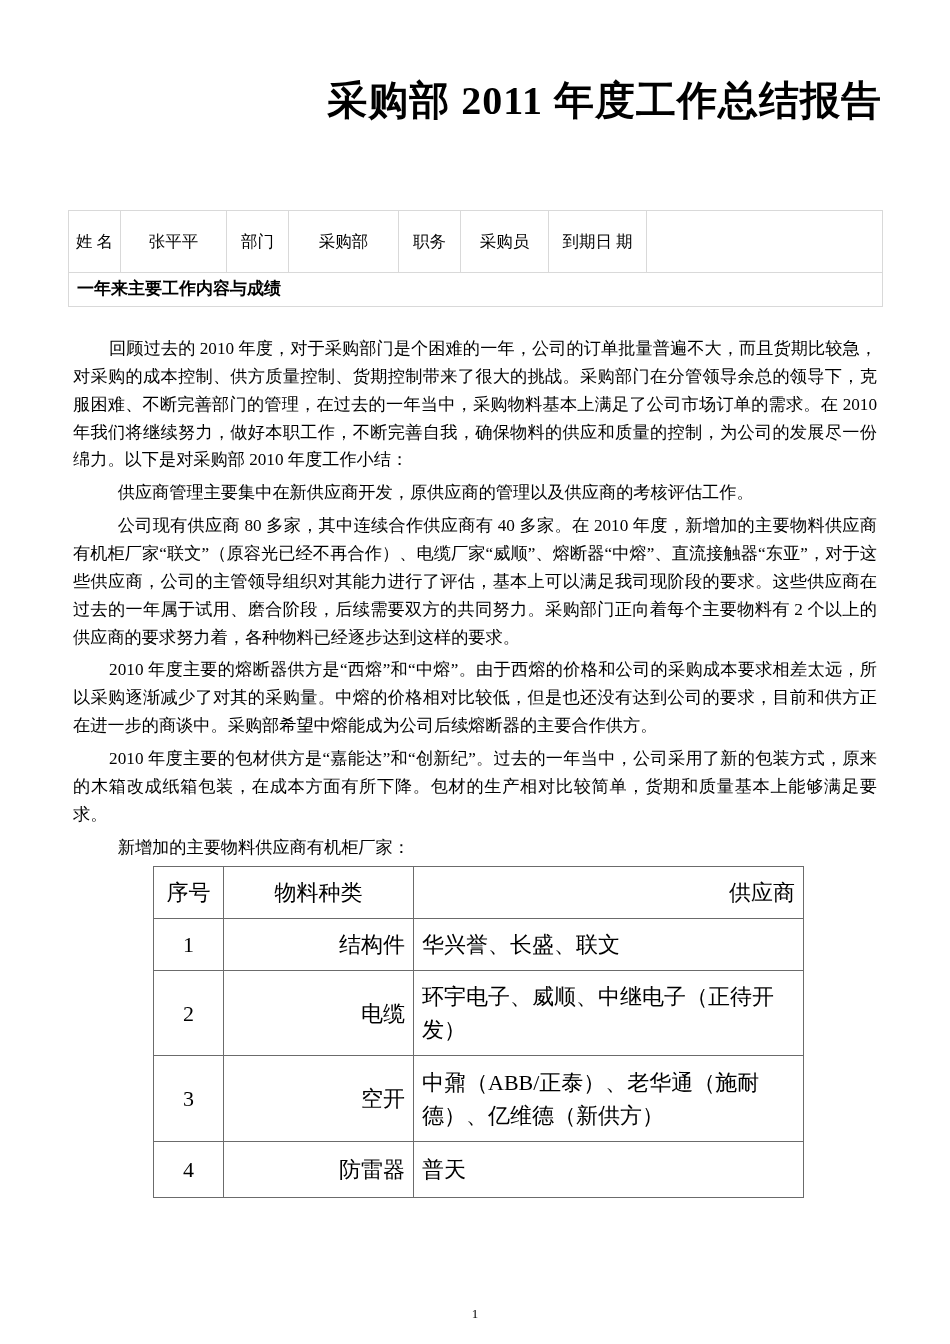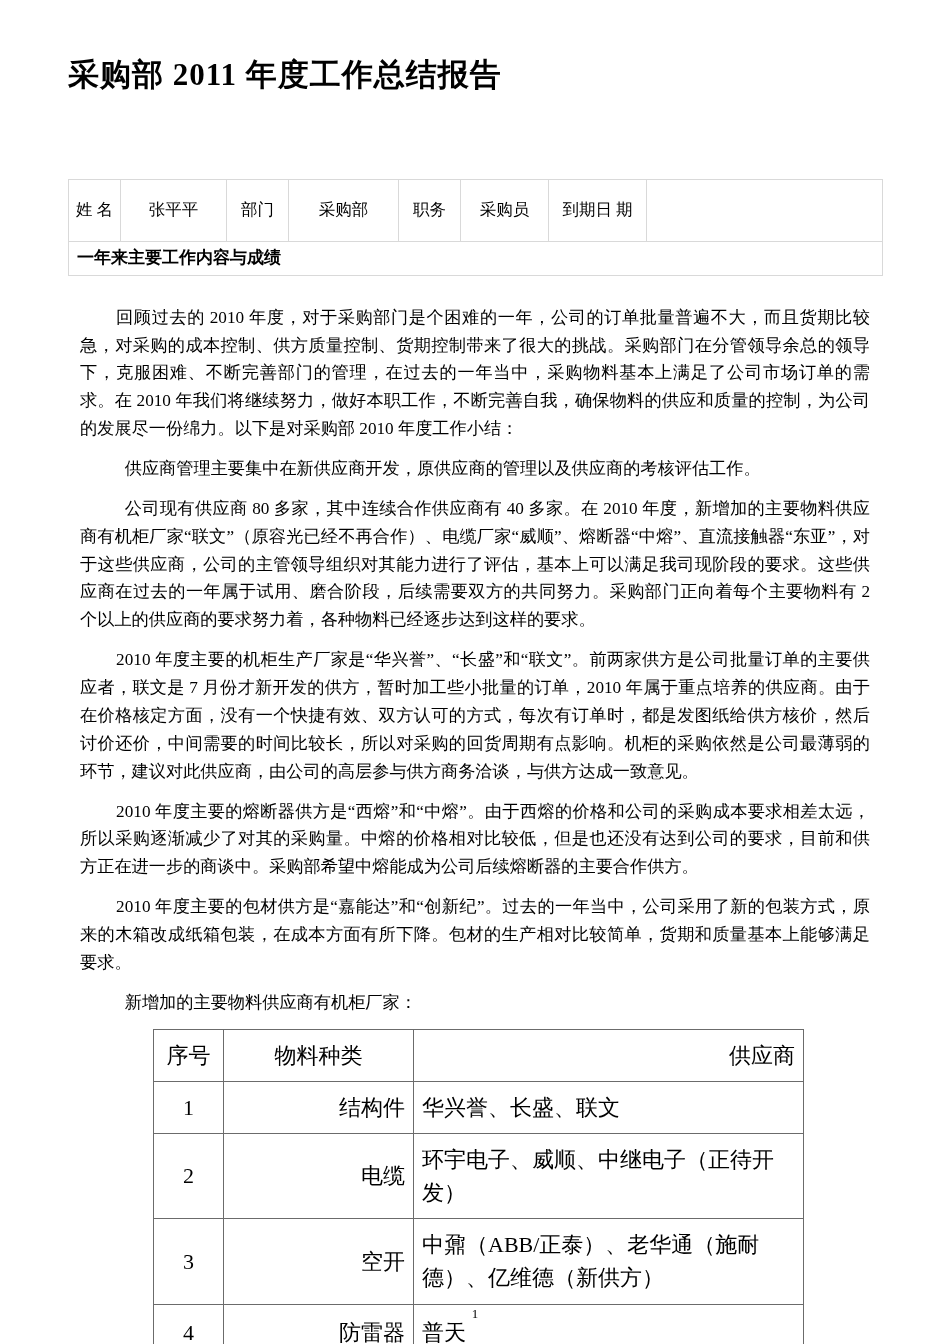--- a/index.html
+++ b/index.html
@@ -18,25 +18,25 @@
   .page {
     width: 950px;
     height: 1344px;
     position: relative;
     box-sizing: border-box;
     padding: 0 68px;
   }
 
   
   .doc-title {
-    text-align: left;
-    font-size: 31px;
+    text-align: right;
+    font-size: 40px;
     font-weight: bold;
     letter-spacing: 1px;
-    padding-top: 56px;
+    padding-top: 76px;
     line-height: 1.25;
     font-family: "Liberation Serif", "DejaVu Serif", serif;
   }
 
   
   .info-table {
     width: 814px;
     margin-top: 84px;
     border-collapse: collapse;
     table-layout: fixed;
@@ -72,21 +72,21 @@
 
   
   .body-text {
     margin-top: 28px;
     font-size: 17.2px;
     line-height: 1.62;
     text-align: justify;
     text-justify: inter-ideograph;
   }
   .body-text p {
-    margin: 12px;
+    margin: 5px;
   }
   .indent2 { text-indent: 2.1em; }
   .indent0 { text-indent: 0; }
   .indent3 { text-indent: 2.6em; }
 
   
   .supplier-wrap {
     padding-left: 85px;
     margin-top: 4px;
   }
@@ -148,21 +148,20 @@
       <tr>
         <td class="section-head" colspan="8">一年来主要工作内容与成绩</td>
       </tr>
     </tbody>
   </table>
 
   <div class="body-text">
     <p class="indent2">回顾过去的 2010 年度，对于采购部门是个困难的一年，公司的订单批量普遍不大，而且货期比较急，对采购的成本控制、供方质量控制、货期控制带来了很大的挑战。采购部门在分管领导余总的领导下，克服困难、不断完善部门的管理，在过去的一年当中，采购物料基本上满足了公司市场订单的需求。在 2010 年我们将继续努力，做好本职工作，不断完善自我，确保物料的供应和质量的控制，为公司的发展尽一份绵力。以下是对采购部 2010 年度工作小结：</p>
     <p class="indent3">供应商管理主要集中在新供应商开发，原供应商的管理以及供应商的考核评估工作。</p>
     <p class="indent3">公司现有供应商 80 多家，其中连续合作供应商有 40 多家。在 2010 年度，新增加的主要物料供应商有机柜厂家“联文”（原容光已经不再合作）、电缆厂家“威顺”、熔断器“中熔”、直流接触器“东亚”，对于这些供应商，公司的主管领导组织对其能力进行了评估，基本上可以满足我司现阶段的要求。这些供应商在过去的一年属于试用、磨合阶段，后续需要双方的共同努力。采购部门正向着每个主要物料有 2 个以上的供应商的要求努力着，各种物料已经逐步达到这样的要求。</p>
-    <p class="indent2">2010 年度主要的机柜生产厂家是“华兴誉”、“长盛”和“联文”。前两家供方是公司批量订单的主要供应者，联文是 7 月份才新开发的供方，暂时加工些小批量的订单，2010 年属于重点培养的供应商。由于在价格核定方面，没有一个快捷有效、双方认可的方式，每次有订单时，都是发图纸给供方核价，然后讨价还价，中间需要的时间比较长，所以对采购的回货周期有点影响。机柜的采购依然是公司最薄弱的环节，建议对此供应商，由公司的高层参与供方商务洽谈，与供方达成一致意见。</p>
     <p class="indent2">2010 年度主要的熔断器供方是“西熔”和“中熔”。由于西熔的价格和公司的采购成本要求相差太远，所以采购逐渐减少了对其的采购量。中熔的价格相对比较低，但是也还没有达到公司的要求，目前和供方正在进一步的商谈中。采购部希望中熔能成为公司后续熔断器的主要合作供方。</p>
     <p class="indent2">2010 年度主要的包材供方是“嘉能达”和“创新纪”。过去的一年当中，公司采用了新的包装方式，原来的木箱改成纸箱包装，在成本方面有所下降。包材的生产相对比较简单，货期和质量基本上能够满足要求。</p>
     <p class="indent3">新增加的主要物料供应商有机柜厂家：</p>
   </div>
 
   <div class="supplier-wrap">
     <table class="supplier-table">
       <thead>
         <tr>
           <th class="col-no">序号</th>

